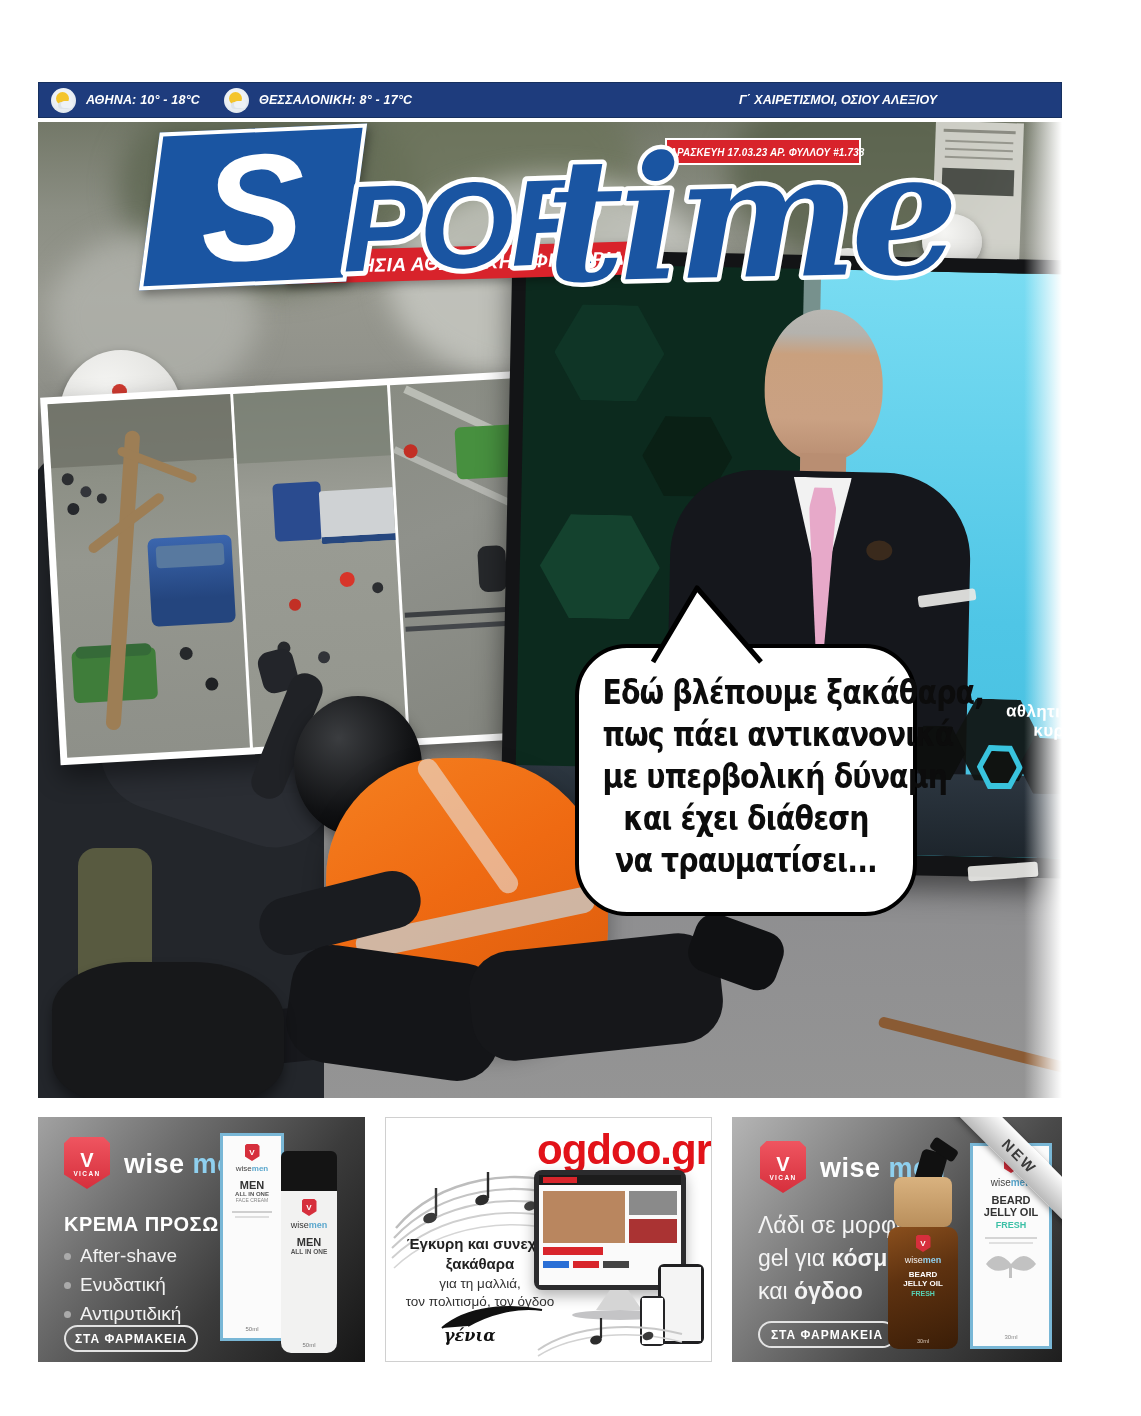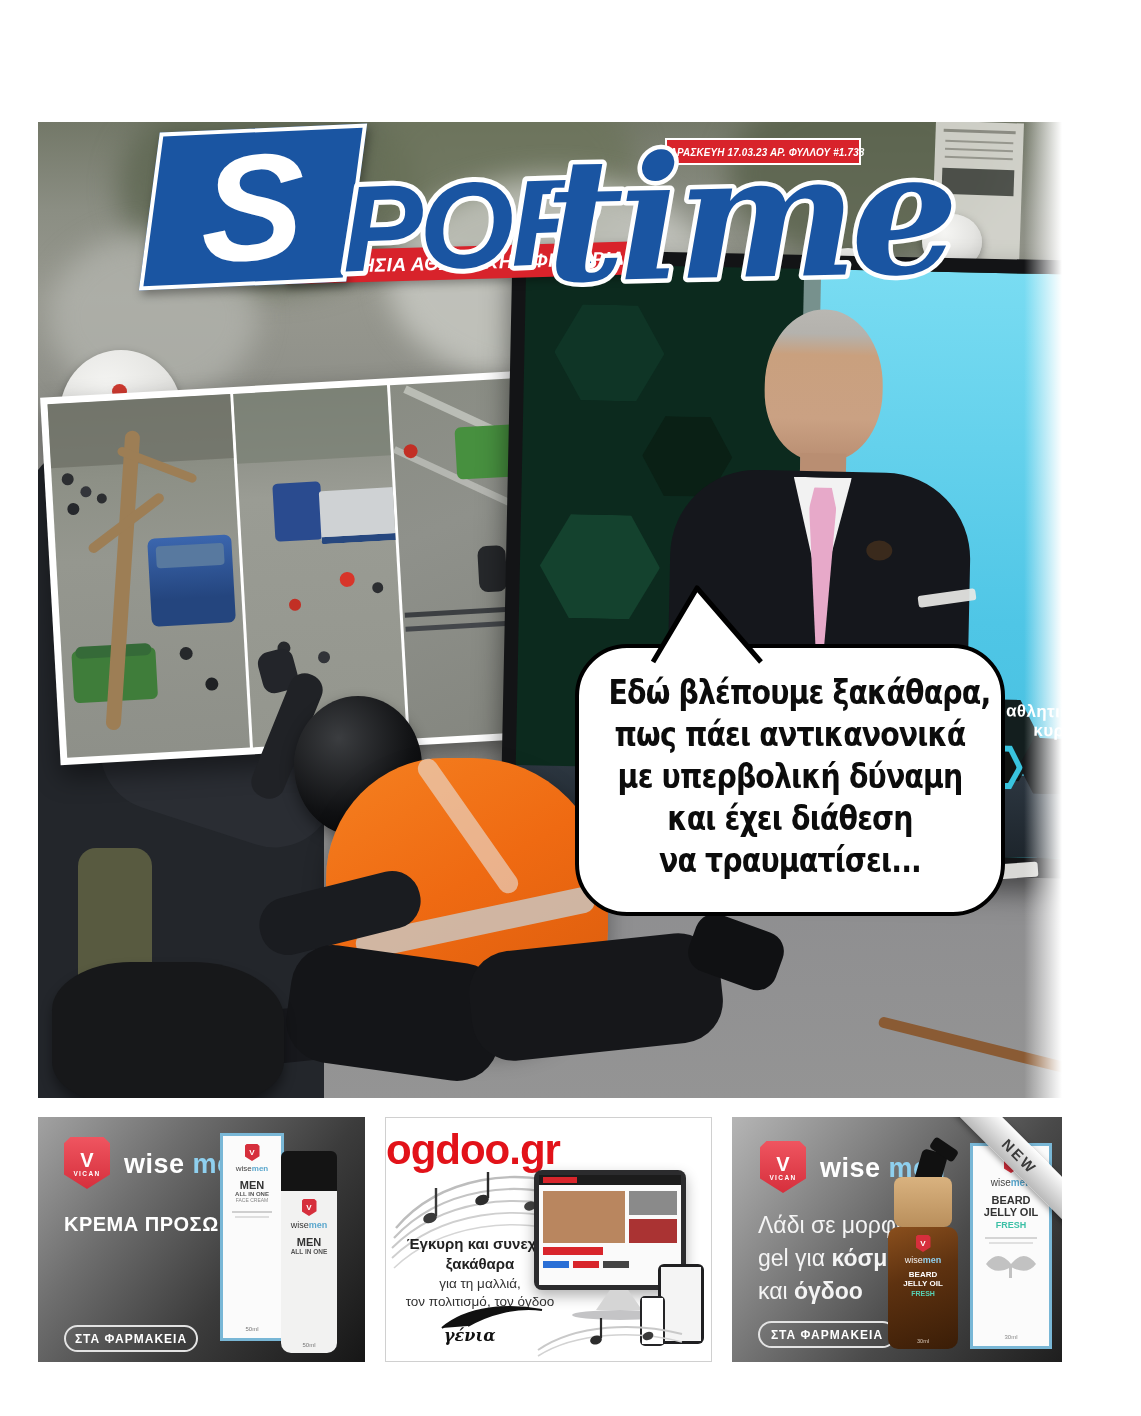--- a/index.html
+++ b/index.html
@@ -45,21 +45,21 @@
   #tv{left:468px;top:133px;width:596px;height:618px;transform:rotate(1.2deg);
       background:#131416;border-radius:6px;padding:14px 14px 20px;box-sizing:border-box;
       box-shadow:0 14px 28px rgba(0,0,0,.5)}
   #tvScreen{position:relative;width:100%;height:100%;overflow:hidden;background:#0c2a1e}
   .hex{position:absolute;clip-path:polygon(25% 0,75% 0,100% 50%,75% 100%,25% 100%,0 50%)}
   .stripe{position:absolute;transform:rotate(-55deg)}
   .tvl{position:relative;color:#fff;font-weight:700;font-size:17px;letter-spacing:.4px;
        text-align:right;line-height:19px;z-index:3}
 
   
-  #bubble{left:537px;top:522px;width:430px;height:272px;background:#fff;border:4px solid #000;
+  #bubble{left:537px;top:522px;width:342px;height:272px;background:#fff;border:4px solid #000;
           border-radius:52px;box-sizing:border-box;z-index:40;text-align:center;padding-top:24px}
   .bl{display:block;font-family:"DejaVu Sans",sans-serif;font-weight:700;font-size:33px;color:#0c0c0c;
       transform:scaleX(.86);letter-spacing:-1px;line-height:42px;white-space:nowrap}
 
   
   #sblock{left:112px;top:6px;width:206px;height:158px;background:#1a55a2;border:4px solid #fff;
           transform:skewX(-10deg) rotate(-2.5deg);z-index:51;box-shadow:3px 5px 10px rgba(0,0,0,.35);
           display:flex;align-items:center;justify-content:center;box-sizing:border-box}
   #sblock span{font-style:italic;font-weight:900;font-size:152px;color:#fff;line-height:150px;
                transform:skewX(7deg);font-family:"Liberation Sans",sans-serif}
@@ -97,31 +97,44 @@
   .bullet i{width:7px;height:7px;border-radius:50%;background:#aaa;flex:0 0 auto}
   .bullet span{color:#f2f2f2;font-size:19px}
   .pack{position:absolute;background:#fbfbfb;border:3px solid #79b7d6;box-sizing:border-box;
         display:flex;flex-direction:column;align-items:center;text-align:center}
   .minivican{width:15px;height:17px;background:#d62f3c;
         clip-path:polygon(14% 0,86% 0,100% 12%,100% 72%,50% 100%,0 72%,0 12%);
         display:flex;align-items:center;justify-content:center;color:#fff;font-size:8px;font-weight:900}
   .newribbon{position:absolute;right:-46px;top:24px;width:176px;height:30px;transform:rotate(45deg);
         background:linear-gradient(180deg,#fdfdfd,#b9b9b9);display:flex;align-items:center;justify-content:center;
         color:#3a3a3a;font-size:15px;font-weight:800;letter-spacing:2.5px;box-shadow:0 2px 6px rgba(0,0,0,.4);z-index:5}
-  #ogTitle{position:absolute;left:0;top:8px;width:100%;text-align:left;color:#e21219;
+  #ogTitle{position:absolute;left:0;top:8px;width:100%;text-align:right;color:#e21219;
            font-size:42px;font-weight:800;letter-spacing:-1px;cursor:pointer}
   .ogtxt{position:absolute;left:8px;top:116px;width:172px;text-align:center;color:#222;line-height:1.35}
   .ogtxt .b{font-weight:800;font-size:15px;display:block}
   .ogtxt .n{font-weight:500;font-size:13.5px;display:block;color:#333}
 </style>
 </head>
 <body>
 
 <div id="page">
 
+  <header id="topbar" class="abs">
+    <span class="wicon">
+      <span class="sun"></span>
+      <span class="cloud"></span>
+    </span>
+    <span class="wtxt">ΑΘΗΝΑ: 10° - 18°C</span>
+    <span class="wicon" style="margin-left:14px">
+      <span class="sun"></span>
+      <span class="cloud"></span>
+    </span>
+    <span class="wtxt">ΘΕΣΣΑΛΟΝΙΚΗ: 8° - 17°C</span>
+    <span id="saints">Γ΄ ΧΑΙΡΕΤΙΣΜΟΙ, ΟΣΙΟΥ ΑΛΕΞΙΟΥ</span>
+  </header>
 
   <section id="cover" class="abs">
 
     <div class="blob" style="left:80px;top:-40px;width:300px;height:210px;background:#5c6550cc"></div>
     <div class="blob" style="left:330px;top:-50px;width:270px;height:190px;background:#6a7258bb"></div>
     <div class="blob" style="left:690px;top:-40px;width:270px;height:180px;background:#57604acc"></div>
     <div class="blob" style="left:350px;top:55px;width:330px;height:210px;background:#c9cbc4cc"></div>
     <div class="blob" style="left:10px;top:110px;width:210px;height:170px;background:#b7b9b3aa"></div>
 
     <div class="abs" style="left:895px;top:0;width:88px;height:172px;background:#d9d9d2;opacity:.9;transform:rotate(2deg)">
@@ -275,20 +288,34 @@
     <div class="abs" style="left:986px;top:0;width:38px;height:100%;background:linear-gradient(90deg,rgba(255,255,255,0),#fff);z-index:60"></div>
   </section>
 
   <section id="ad1" class="ad">
     <div class="vican" style="left:26px;top:20px">
       <span class="v">V</span>
       <span class="vn">VICAN</span>
     </div>
     <div class="wm" style="left:86px;top:32px"><span>wise</span>&nbsp;<b>men</b></div>
     <div class="abs" style="left:26px;top:96px;color:#fff;font-size:20px;font-weight:700;letter-spacing:.5px">ΚΡΕΜΑ ΠΡΟΣΩΠΟΥ</div>
+    <div class="abs" style="left:26px;top:128px">
+      <div class="bullet">
+          <i></i>
+          <span>After-shave</span>
+        </div>
+      <div class="bullet">
+          <i></i>
+          <span>Ενυδατική</span>
+        </div>
+      <div class="bullet">
+          <i></i>
+          <span>Αντιρυτιδική</span>
+        </div>
+    </div>
     <div class="pill" style="left:26px;top:208px;width:134px;height:27px">ΣΤΑ ΦΑΡΜΑΚΕΙΑ</div>
     <div class="pack" style="left:182px;top:16px;width:64px;height:208px;padding-top:8px">
       <div class="minivican">V</div>
       <div style="font-size:8px;color:#444;margin-top:3px"><span>wise</span><b style="color:#5aa7cd">men</b></div>
       <div style="font-size:11px;font-weight:800;color:#333;margin-top:6px">MEN</div>
       <div style="font-size:6px;font-weight:700;color:#555">ALL IN ONE</div>
       <div style="font-size:5px;color:#888">FACE CREAM</div>
       <div style="width:40px;height:2px;background:#cfcfcf;margin-top:8px"></div>
       <div style="width:34px;height:2px;background:#dedede;margin-top:3px"></div>
       <div style="font-size:6px;color:#777;margin-top:auto;margin-bottom:6px">50ml</div>

